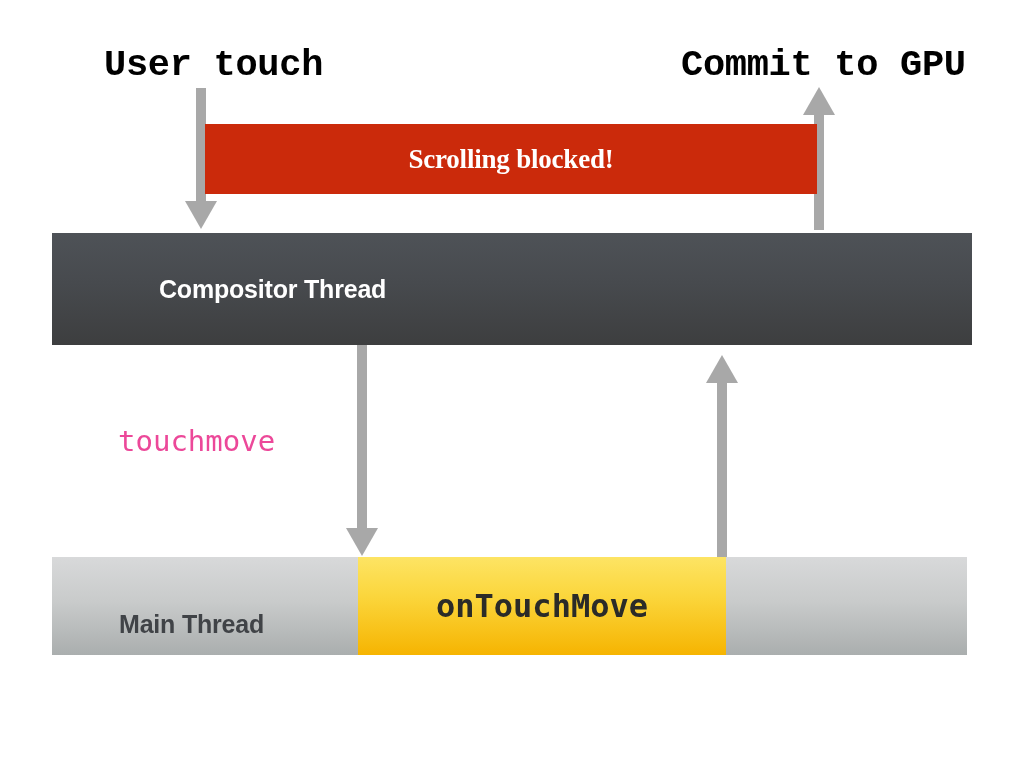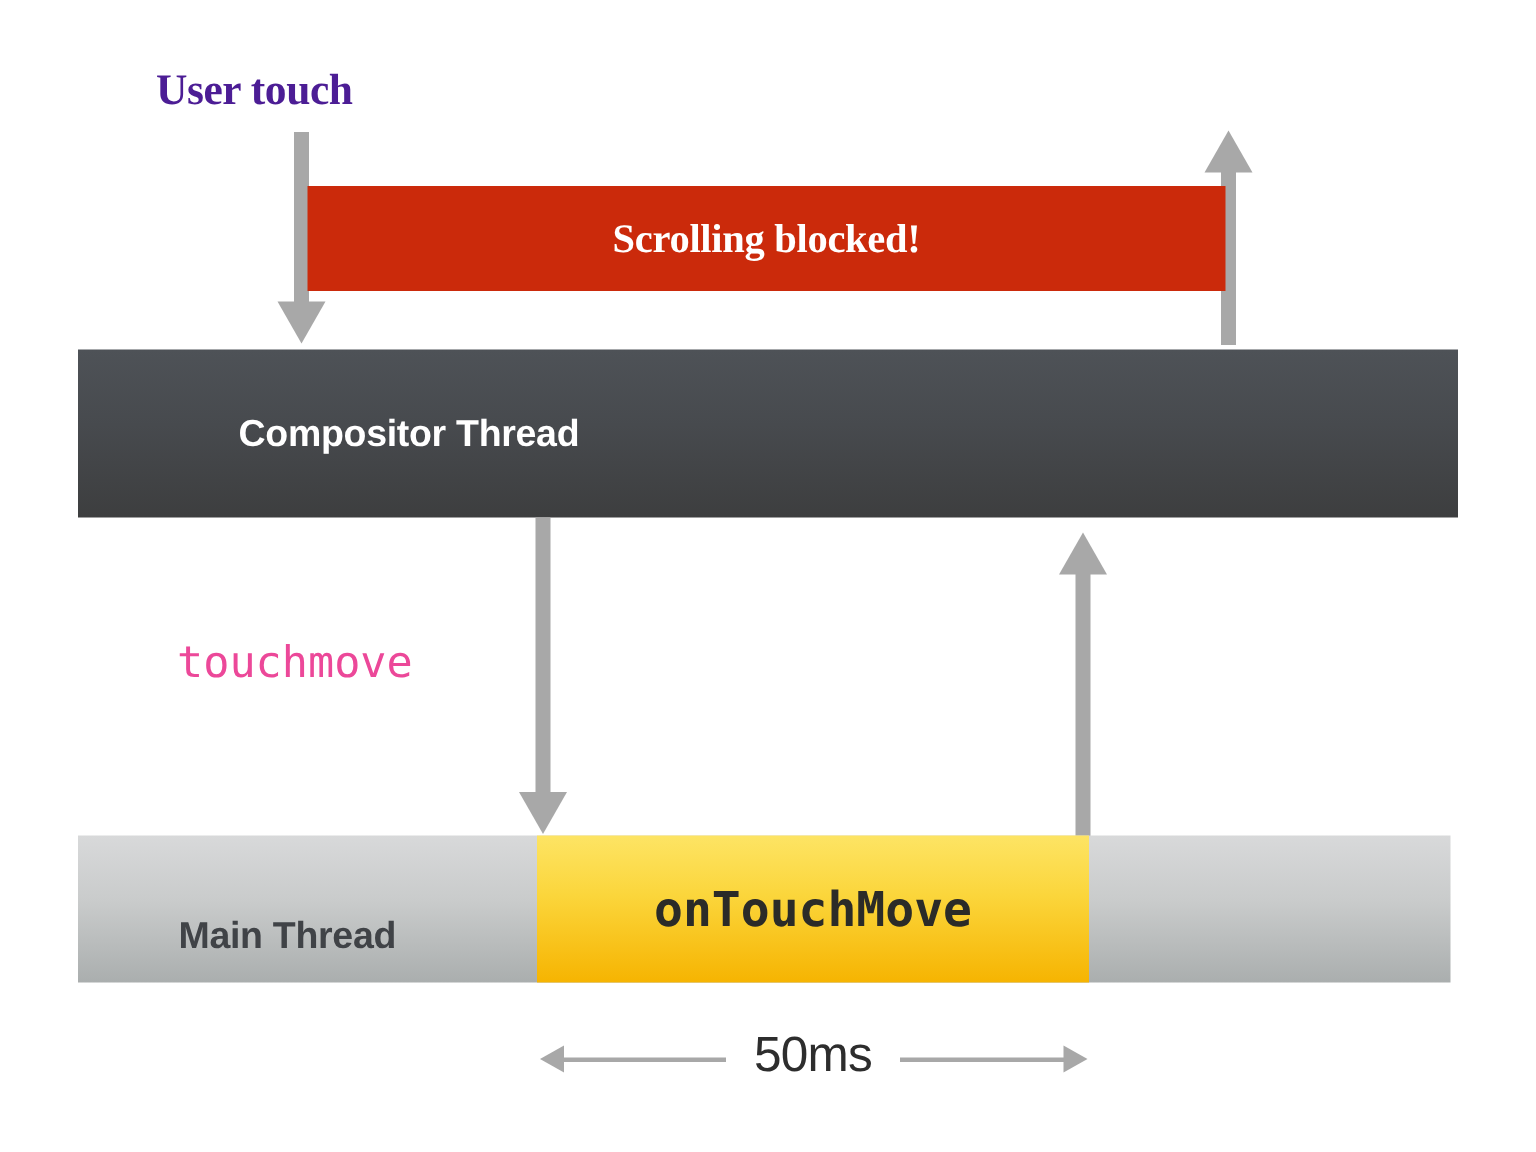--- a/index.html
+++ b/index.html
@@ -12,24 +12,24 @@
     width: 1024px;
     height: 768px;
     background: #ffffff;
     overflow: hidden;
     font-family: "Liberation Sans", sans-serif;
   }
 
   
   .top-label {
     position: absolute;
-    font-family: Liberation Serif, serif;
-    font-weight: bold;
-    font-size: 29px;
-    color: #4c1d95;
+    font-family: Liberation Mono, monospace;
+    font-weight: bold;
+    font-size: 37px;
+    color: #000000;
     letter-spacing: -0.3px;
     white-space: nowrap;
   }
   #label-user-touch { left: 104px; top: 44px; }
   #label-commit-gpu { left: 681px; top: 44px; }
 
   
   .arrow-shaft {
     position: absolute;
     background: #a8a8a8;
@@ -199,20 +199,21 @@
     letter-spacing: -0.5px;
   }
 </style>
 </head>
 <body>
 
 <div id="stage">
 
   <div class="top-label" id="label-user-touch">User touch</div>
 
+  <div class="top-label" id="label-commit-gpu">Commit to GPU</div>
 
   <div class="arrow-shaft" id="arrow-user-shaft"></div>
   <div class="arrow-head-down" id="arrow-user-head"></div>
 
   <div class="arrow-shaft" id="arrow-commit-shaft"></div>
   <div class="arrow-head-up" id="arrow-commit-head"></div>
 
   <div id="scrolling-blocked-bar">
     <span id="scrolling-blocked-text">Scrolling blocked!</span>
   </div>
@@ -230,21 +231,14 @@
   <div class="arrow-head-up" id="arrow-return-head"></div>
 
   <div id="main-thread-bar">
     <span id="main-thread-label">Main Thread</span>
   </div>
 
   <div id="ontouchmove-block">
     <span id="ontouchmove-label">onTouchMove</span>
   </div>
 
-  <div id="measure-group">
-    <div class="measure-cap-left"></div>
-    <div class="measure-line" id="measure-line-left"></div>
-    <div id="measure-label">50ms</div>
-    <div class="measure-line" id="measure-line-right"></div>
-    <div class="measure-cap-right"></div>
-  </div>
 
 </div>
 
 </body></html>

